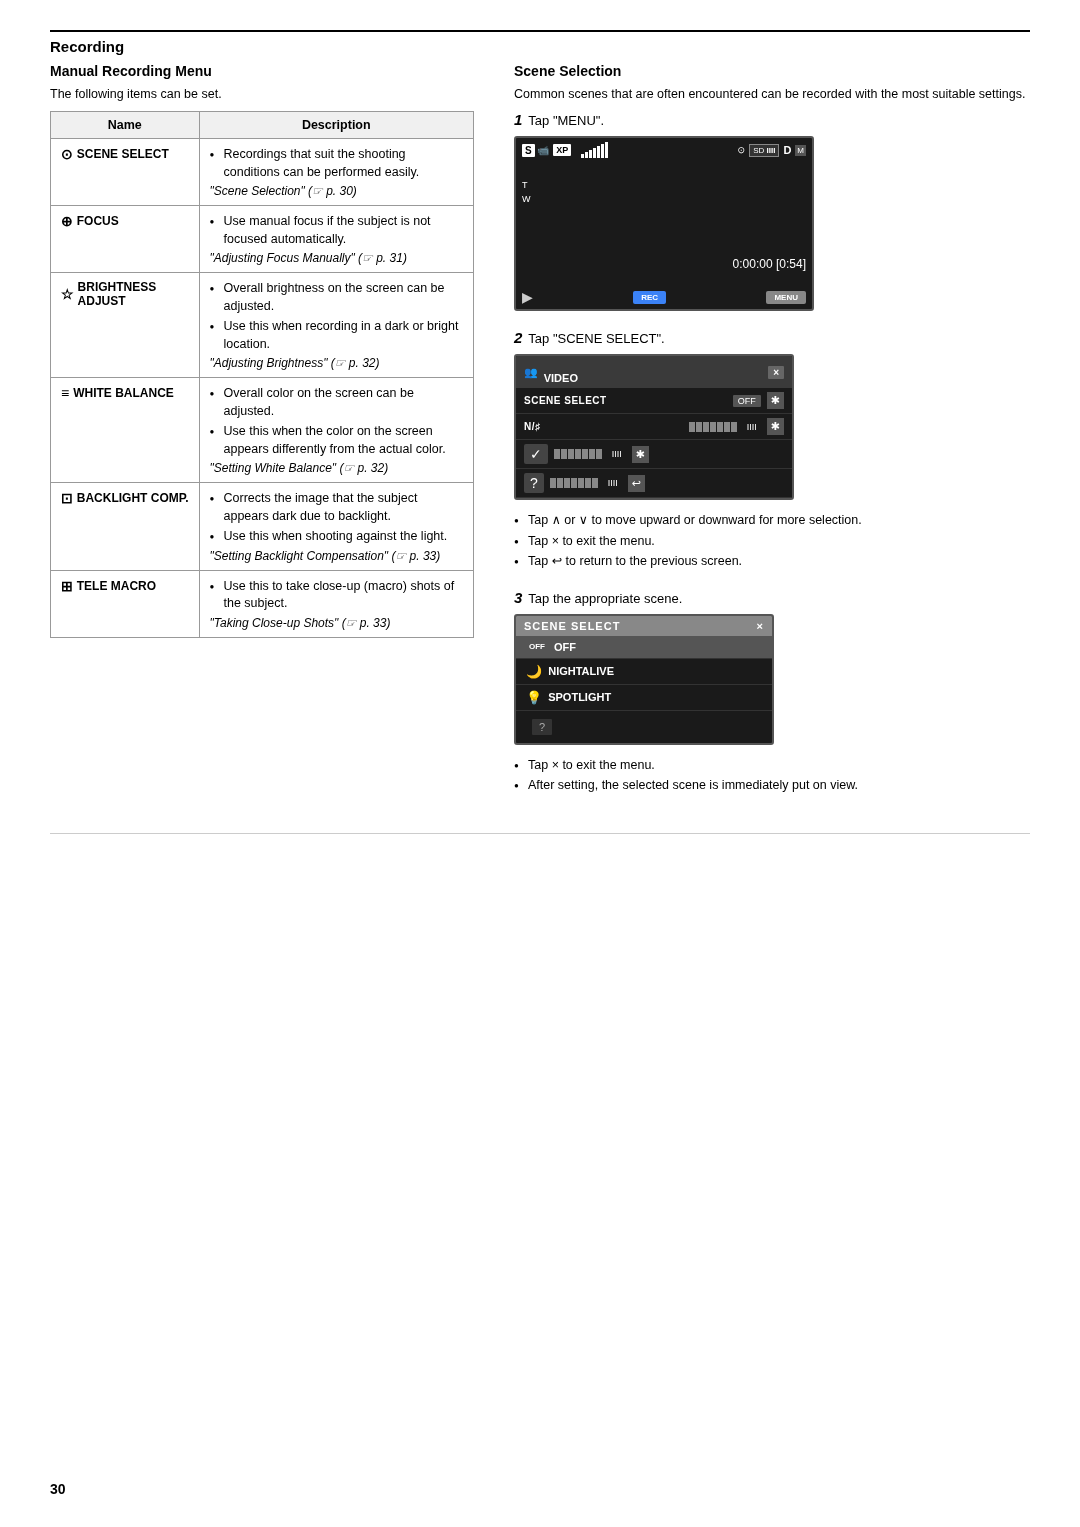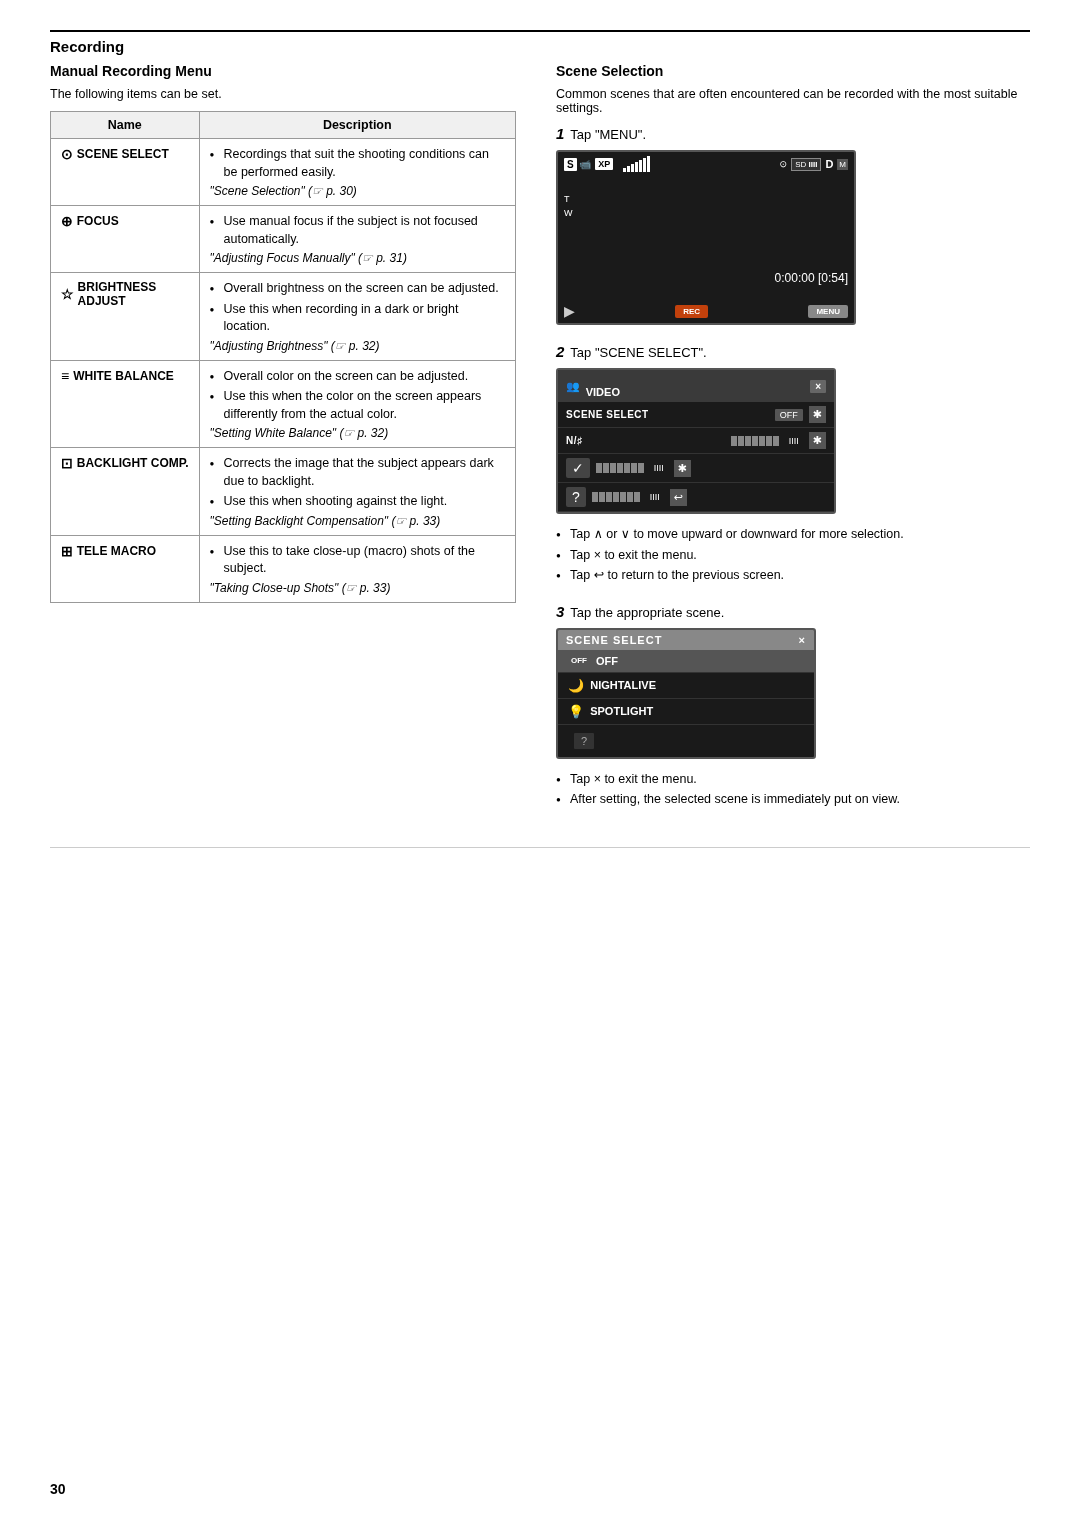--- a/index.html
+++ b/index.html
@@ -26,21 +26,21 @@
       font-size: 15px;
       font-weight: bold;
       margin-bottom: 8px;
     }
     .two-col {
       display: flex;
       gap: 40px;
       align-items: flex-start;
     }
     .left-col {
-      width: 466px;
+      width: 424px;
       flex-shrink: 0;
     }
     .right-col {
       flex: 1;
     }
     .intro-text {
       font-size: 12.5px;
       margin-bottom: 10px;
     }
     
@@ -211,21 +211,21 @@
       align-items: center;
     }
     .cam-btn {
       background: #888;
       color: #fff;
       font-size: 8px;
       padding: 2px 8px;
       border-radius: 2px;
       font-weight: bold;
     }
-    .cam-btn.rec { background: #c2410c; }
+    .cam-btn.rec { background: #3b82f6; }
     .cam-btn.menu { background: #888; }
     .cam-play-icon {
       color: #ccc;
       font-size: 14px;
     }
     
     .menu-screen {
       background: #1a1a1a;
       border: 2px solid #555;
       border-radius: 3px;

